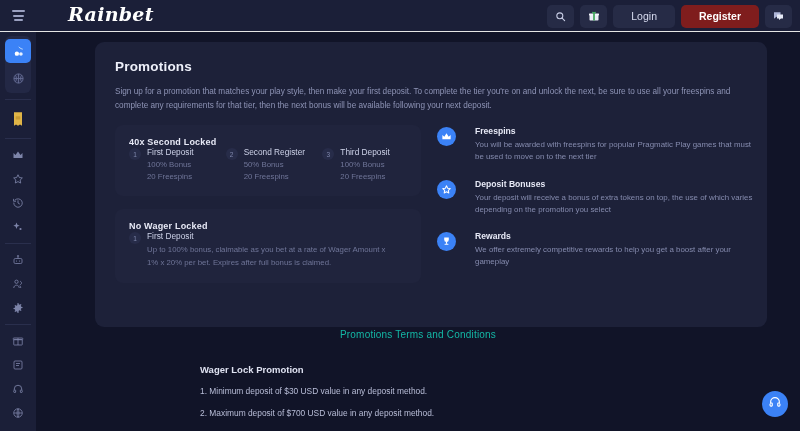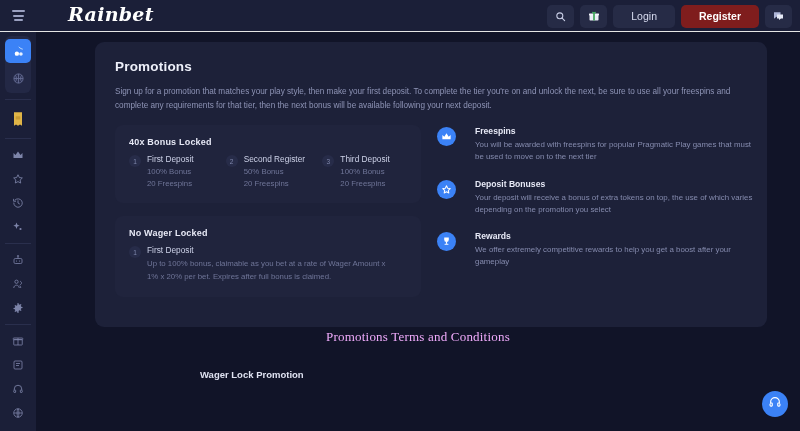--- a/index.html
+++ b/index.html
@@ -99,21 +99,21 @@
   .promo-cols { display: flex; margin-top: 13px; gap: 16px; }
   .col-left { width: 310px; }
   .col-right { width: 310px; padding-top: 1px; }
 
   .tier-card {
     background: #20243d; border-radius: 8px;
     padding: 12px 14px 14px 14px;
   }
   .tier-card + .tier-card { margin-top: 13px; }
   .tier-card-title { color: #e7e9f6; font-size: 9px; font-weight: 700; letter-spacing: .2px; }
-  .tier-row { display: flex; margin-top: 7px; gap: 12px; }
+  .tier-row { display: flex; margin-top: 0; gap: 12px; }
   .tier { display: flex; gap: 6px; flex: 1; }
   .tier-num {
     flex: 0 0 auto;
     width: 12px; height: 12px; border-radius: 50%;
     background: #272c49; color: #8088ad;
     font-size: 6.5px; display: flex; align-items: center; justify-content: center;
     margin-top: 1px;
   }
   .tier-body { }
   .tier-name { color: #cdd2e8; font-size: 8.3px; }
@@ -125,23 +125,22 @@
     flex: 0 0 auto; width: 19px; height: 19px; border-radius: 50%;
     background: #3b82f6; display: flex; align-items: center; justify-content: center;
     margin-top: 1px;
   }
   .feature-title { color: #e7e9f6; font-size: 8.6px; font-weight: 600; }
   .feature-desc { color: #858bae; font-size: 7.9px; line-height: 1.55; margin-top: 3px; width: 278px; }
 
   
   .terms { position: absolute; left: 0; top: 297px; width: 764px; }
   .terms-h {
-    text-align: center; color: #f0abfc; font-size: 13px; font-weight: 500;
+    text-align: center; color: #14b8a6; font-size: 10px; font-weight: 500;
     letter-spacing: .2px;
-    font-family: Liberation Serif, serif;
   }
   .terms-sub {
     margin: 24px 0 0 164px; color: #dfe2f1; font-size: 9.5px; font-weight: 600;
   }
   .terms-list { margin: 11px 0 0 164px; }
   .terms-item { color: #b9bed8; font-size: 8.4px; margin-bottom: 12px; }
 
   
   .fab {
     position: absolute; right: 12px; bottom: 14px;
@@ -337,21 +336,21 @@
 
     <div class="promo-panel">
       <div class="promo-title">Promotions</div>
       <div class="promo-sub">Sign up for a promotion that matches your play style, then make your first deposit. To complete the tier you're on and unlock the next, be sure to use all your freespins and complete any requirements for that tier, then the next bonus will be available following your next deposit.</div>
 
       <div class="promo-cols">
 
         <div class="col-left">
 
           <div class="tier-card">
-            <div class="tier-card-title">40x Bonus Locked</div>
+            <div class="tier-card-title">40x Second Locked</div>
             <div class="tier-row">
               <div class="tier">
                 <div class="tier-num">1</div>
                 <div class="tier-body">
                   <div class="tier-name">First Deposit</div>
                   <div class="tier-detail" style="white-space:pre-line">100% Bonus
 20 Freespins</div>
                 </div>
               </div>
               <div class="tier">
@@ -428,20 +427,25 @@
             </div>
           </div>
 
         </div>
       </div>
     </div>
 
     <div class="terms">
       <div class="terms-h">Promotions Terms and Conditions</div>
       <div class="terms-sub">Wager Lock Promotion</div>
+      <div class="terms-list">
+        <div class="terms-item">1. Minimum deposit of $30 USD value in any deposit method.</div>
+        <div class="terms-item">2. Maximum deposit of $700 USD value in any deposit method.</div>
+
+      </div>
     </div>
 
   </div>
 
   <div class="fab">
     <span>
       <svg width="14" height="14" viewBox="0 0 24 24" fill="none" stroke="#ffffff" stroke-width="1.9">
         <path d="M4.5 15v-3a7.5 7.5 0 0 1 15 0v3"></path>
         <path d="M4.5 13.8h1.8a1 1 0 0 1 1 1v3.2a1 1 0 0 1-1 1H5A1.5 1.5 0 0 1 3.5 17.5V15"></path>
         <path d="M19.5 13.8h-1.8a1 1 0 0 0-1 1v3.2a1 1 0 0 0 1 1H19a1.5 1.5 0 0 0 1.5-1.5V15"></path>

